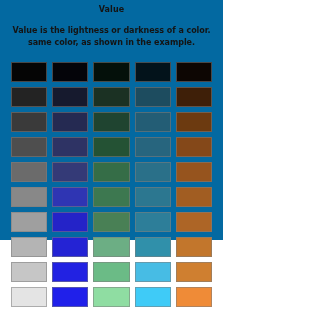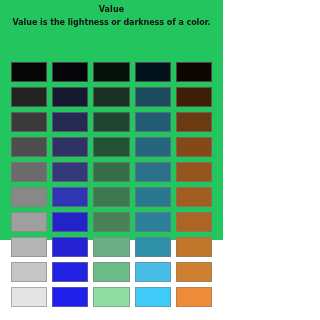--- a/index.html
+++ b/index.html
@@ -11,37 +11,37 @@
     width: 223px;
     height: 320px;
     background: #ffffff;
     font-family: "DejaVu Sans", sans-serif;
     overflow: hidden;
   }
   #page {
     position: relative;
     width: 223px;
     height: 240px;
-    background: #22c55e;
+    background: #0369a1;
     box-sizing: border-box;
   }
   
   #heading {
     padding: 4px 6px 0 6px;
     text-align: center;
   }
   #title {
     font-size: 8px;
     font-weight: bold;
     color: #141414;
     line-height: 11px;
     letter-spacing: 0.1px;
   }
   #subtitle {
-    margin-top: 2px;
+    margin-top: 10px;
     font-size: 8px;
     font-weight: bold;
     color: #141414;
     line-height: 11.5px;
     letter-spacing: -0.05px;
   }
   .sub-line {
     display: block;
     white-space: nowrap;
   }
@@ -70,20 +70,21 @@
 </style>
 </head>
 <body>
 
 <div id="page">
 
   <div id="heading">
     <div id="title">Value</div>
     <div id="subtitle">
       <span class="sub-line">Value is the lightness or darkness of a color.</span>
+      <span class="sub-line">same color, as shown in the example.</span>
     </div>
   </div>
 
   <div id="grid">
       <div class="grid-row">
         <div class="swatch" style="background: rgb(5, 5, 5);"></div>
         <div class="swatch" style="background: rgb(4, 4, 9);"></div>
         <div class="swatch" style="background: rgb(4, 16, 10);"></div>
         <div class="swatch" style="background: rgb(3, 19, 27);"></div>
         <div class="swatch" style="background: rgb(13, 6, 3);"></div>

